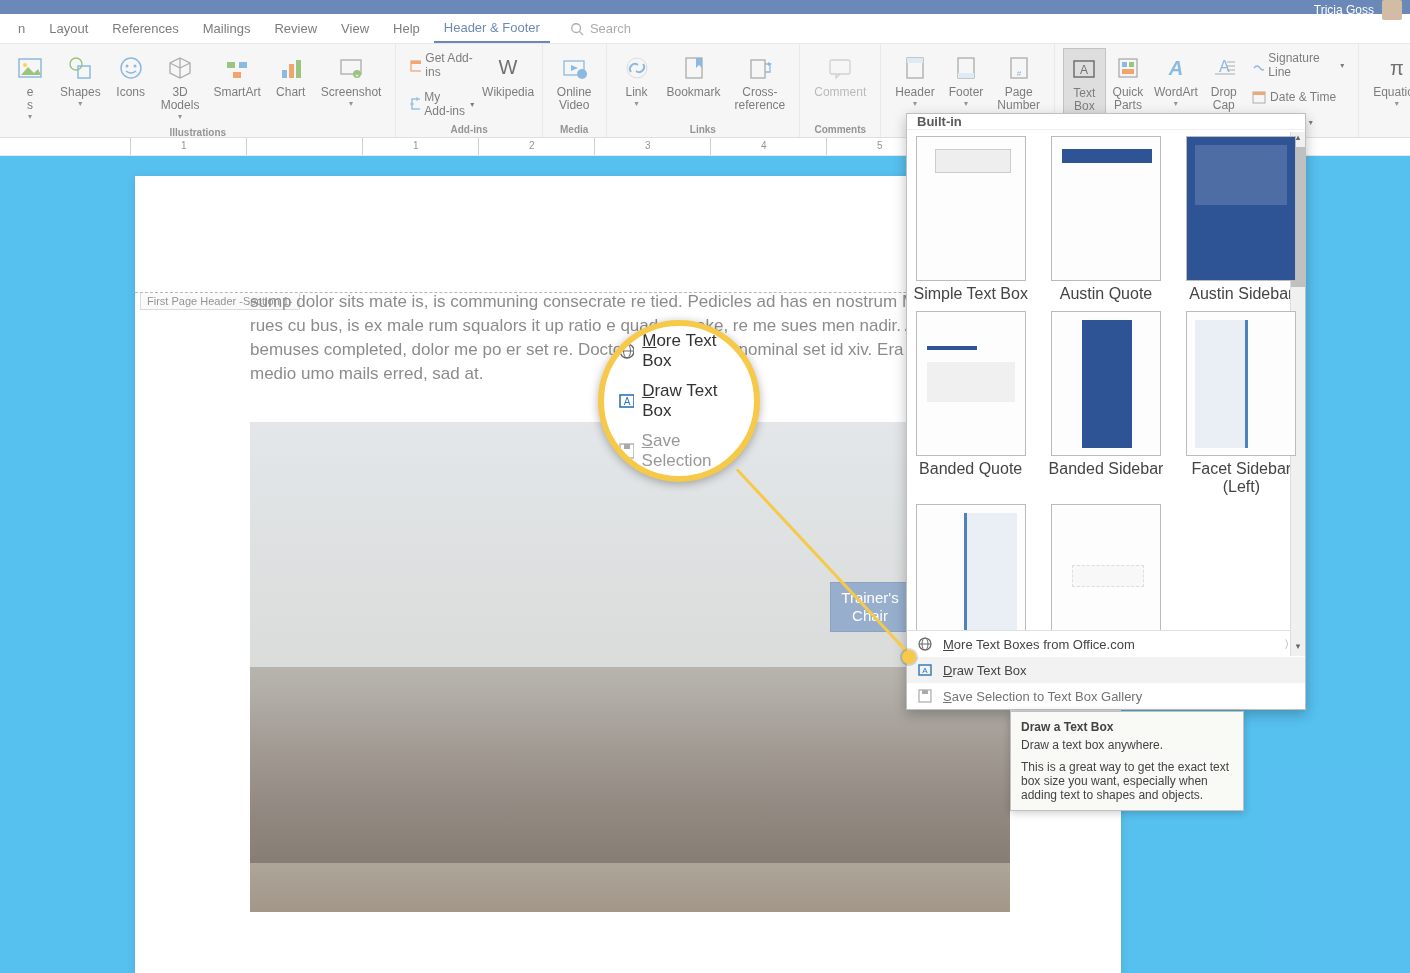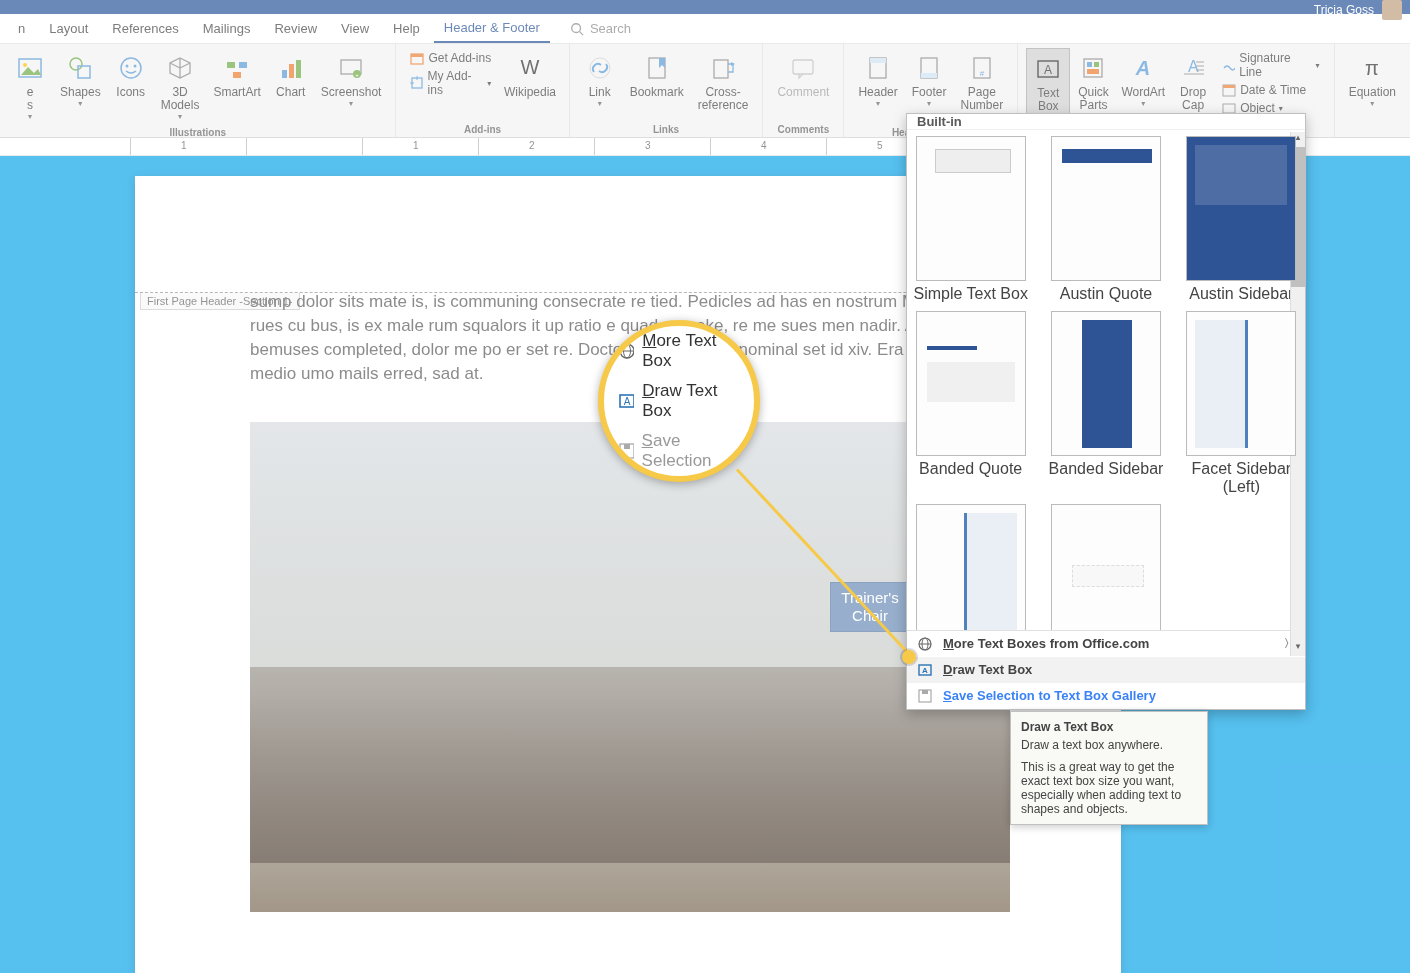--- a/index.html
+++ b/index.html
@@ -70,21 +70,21 @@
   padding: 4px 6px;
   font-size: 12px;
   color: #444;
   cursor: pointer;
   min-width: 38px;
 }
 .ribbtn.active { background: #d0d0d0; border: 1px solid #aaa; }
 .ribbtn .ico { width: 32px; height: 32px; display: flex; align-items: center; justify-content: center; }
 .ribbtn .lbl { text-align: center; line-height: 13px; margin-top: 2px; }
 .ribbtn .arrow { font-size: 8px; color: #666; }
-.ribstack { display: flex; flex-direction: column; gap: 2px; font-size: 12px; color: #444; padding: 2px 4px; }
+.ribstack { display: flex; flex-direction: column; gap: 9px; font-size: 12px; color: #444; padding: 2px 4px; }
 .ribstack div { display: flex; align-items: center; gap: 4px; cursor: pointer; padding: 1px 2px; }
 
 
 .ruler {
   height: 18px;
   background: #fff;
   border-bottom: 1px solid #e0e0e0;
   position: relative;
   font-size: 10px;
   color: #666;
@@ -217,39 +217,38 @@
   height: 15px; text-align: center; font-size: 9px; color: #666; cursor: pointer;
 }
 .gal-scrollbar .sb-thumb {
   position: absolute; top: 15px; width: 100%; height: 140px; background: #c0c0c0;
 }
 .gal-foot {
   border-top: 1px solid #e0e0e0;
 }
 .gal-frow {
   display: flex;
-  align-items: flex-start;
+  align-items: flex-end;
   gap: 10px;
   padding: 5px 10px;
   font-size: 13px;
   color: #444;
   cursor: pointer;
-  font-weight: bold;
 }
 .gal-frow.highlight { background: #f2f2f2; }
-.gal-frow.disabled { color: #3b82f6; }
+.gal-frow.disabled { color: #737373; }
 .gal-frow .u { text-decoration: underline; }
 .gal-frow .chev { margin-left: auto; font-size: 11px; color: #888; }
 
 
 .tooltip {
   position: absolute;
   top: 711px;
   left: 1010px;
-  width: 198px;
+  width: 234px;
   background: #f9f9f5;
   border: 1px solid #c0c0c0;
   box-shadow: 0 2px 8px rgba(0,0,0,0.2);
   padding: 8px 10px;
   font-size: 12px;
   color: #444;
   z-index: 601;
 }
 .tooltip .tt-title { font-weight: bold; margin-bottom: 4px; }
 .tooltip .tt-desc { margin-bottom: 8px; }
@@ -456,20 +455,35 @@
             <svg width="28" height="28">
               <text x="14" y="20" font-size="20" text-anchor="middle" font-family="serif" fill="#333">W</text>
             </svg>
           </div>
           <div class="lbl">Wikipedia</div>
         </div>
     </div>
     <div class="group-label">Add-ins</div>
   </div>
 
+  <div class="group">
+    <div class="group-items">
+      <div class="ribbtn">
+          <div class="ico">
+            <svg width="28" height="28">
+              <rect x="4" y="7" width="20" height="14" fill="none" stroke="#5b9bd5" stroke-width="1.3"></rect>
+              <path d="M11 11 L18 14 L11 17 Z" fill="#5b9bd5"></path>
+              <circle cx="22" cy="20" r="5" fill="#5b9bd5"></circle>
+            </svg>
+          </div>
+          <div class="lbl">Online<br>Video</div>
+        </div>
+    </div>
+    <div class="group-label">Media</div>
+  </div>
 
   <div class="group">
     <div class="group-items">
       <div class="ribbtn">
           <div class="ico">
             <svg width="28" height="28">
               <path d="M8 18 A5 5 0 0 1 15 11 M20 10 A5 5 0 0 1 13 17" fill="none" stroke="#5b9bd5" stroke-width="2"></path>
               <circle cx="14" cy="14" r="10" fill="none" stroke="#ccc"></circle>
             </svg>
           </div>

